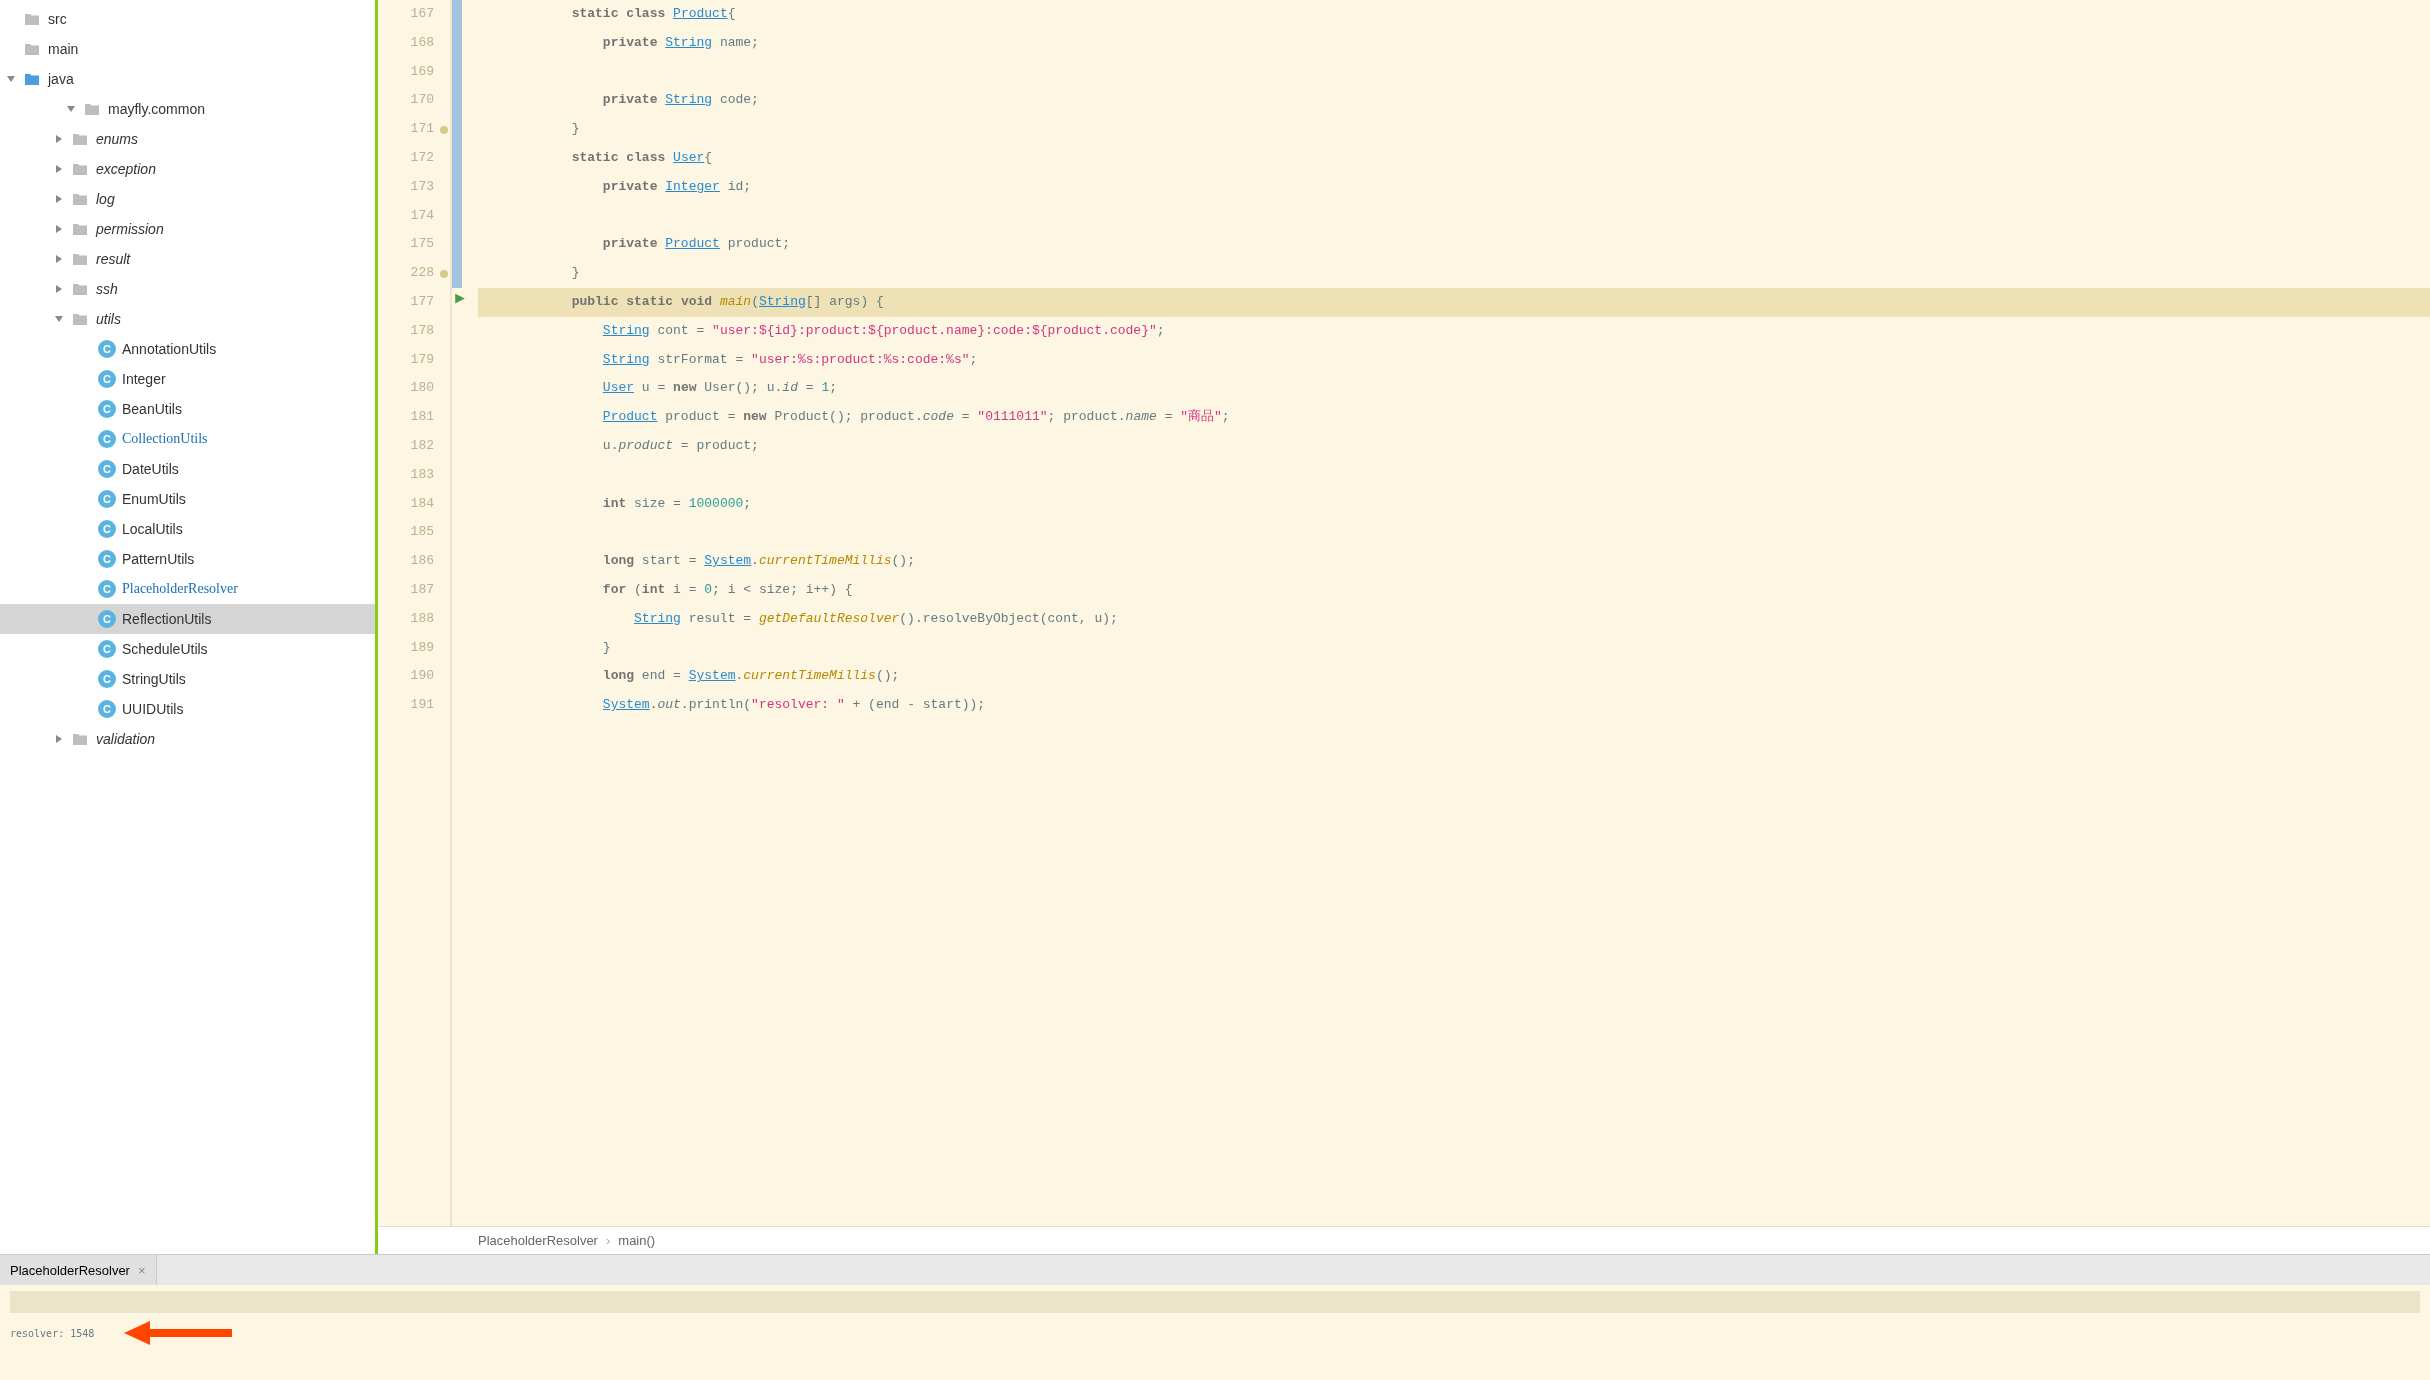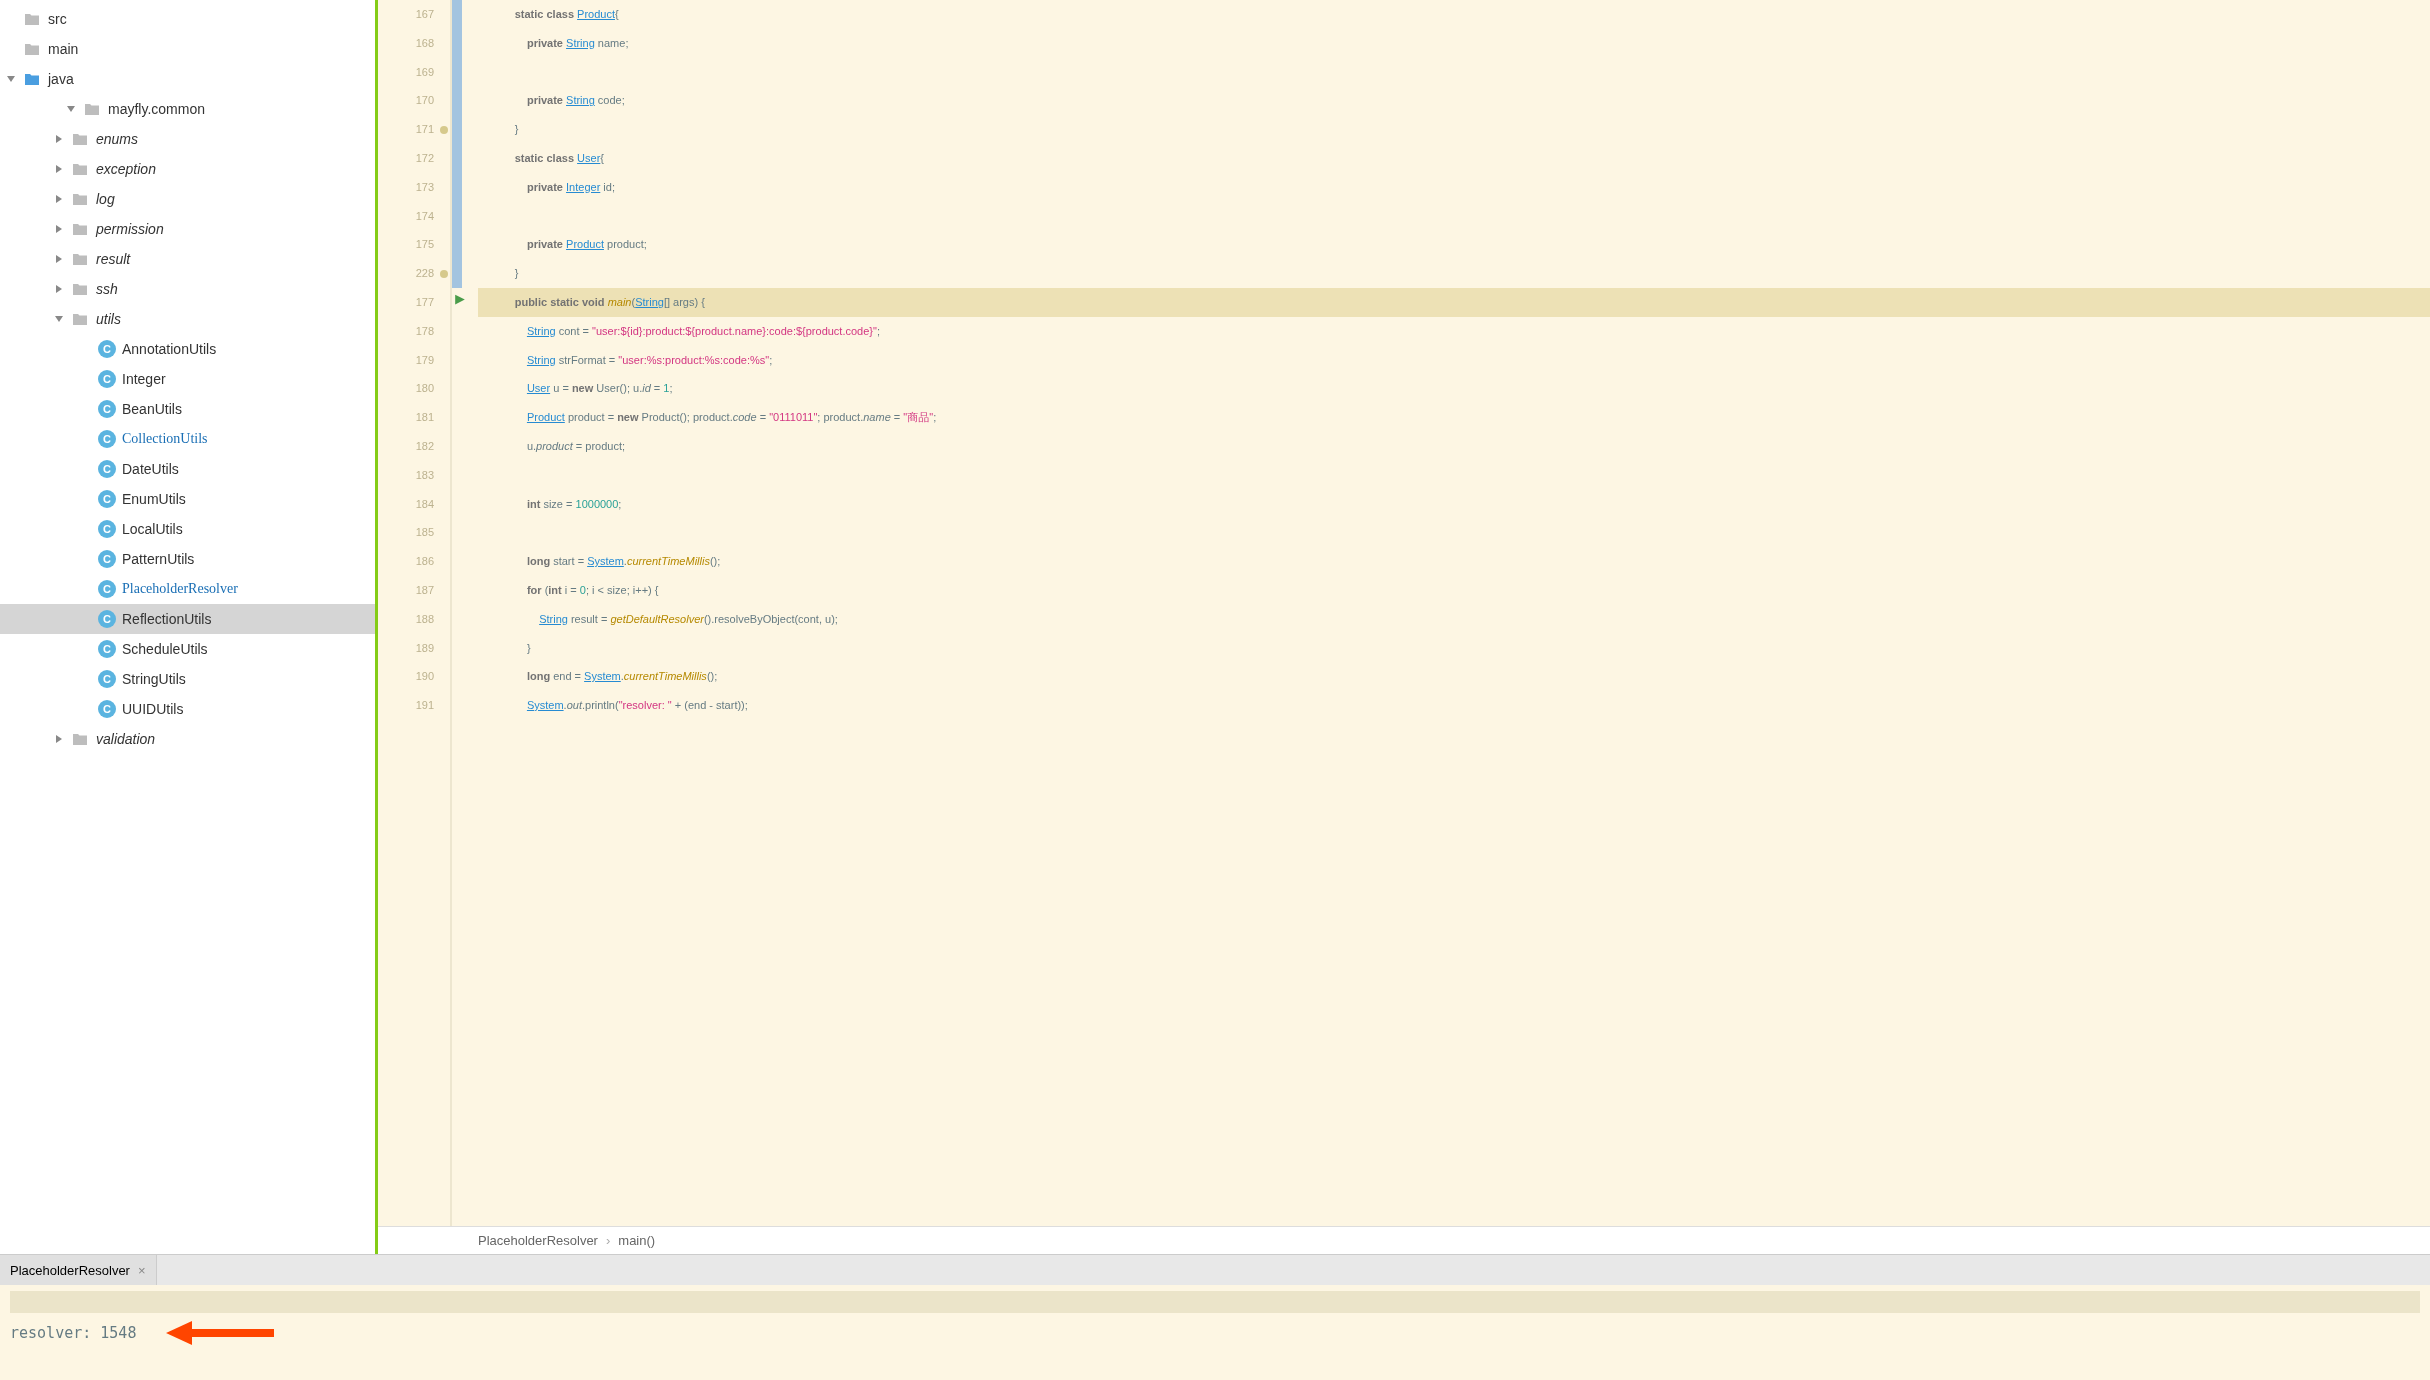--- a/index.html
+++ b/index.html
@@ -69,22 +69,22 @@
 .editor {
   flex: 1;
   display: flex;
   flex-direction: column;
   background: #fdf6e3;
 }
 .code-area {
   flex: 1;
   display: flex;
   overflow: auto;
-  font-family: Liberation Sans, sans-serif;
-  font-size: 11px;
+  font-family: Liberation Mono, monospace;
+  font-size: 13px;
   line-height: 28.8px;
 }
 .gutter {
   background: #fdf6e3;
   text-align: right;
   color: #bcb28f;
   user-select: none;
   min-width: 74px;
   border-right: 2px solid #ede6cf;
 }
@@ -175,21 +175,21 @@
   padding: 0 10px;
   display: flex;
   align-items: center;
   font-size: 13px;
   gap: 8px;
 }
 .tab .close { color: #888; cursor: pointer; }
 .console-body {
   padding: 6px 10px;
   font-family: "Menlo", "Consolas", monospace;
-  font-size: 15px;
+  font-size: 10px;
   background: #fdf6e3;
 }
 .console-line1 {
   color: #999;
   background: #ebe4c9;
   height: 22px;
   overflow: hidden;
 }
 .console-output {
   color: #657b83;

